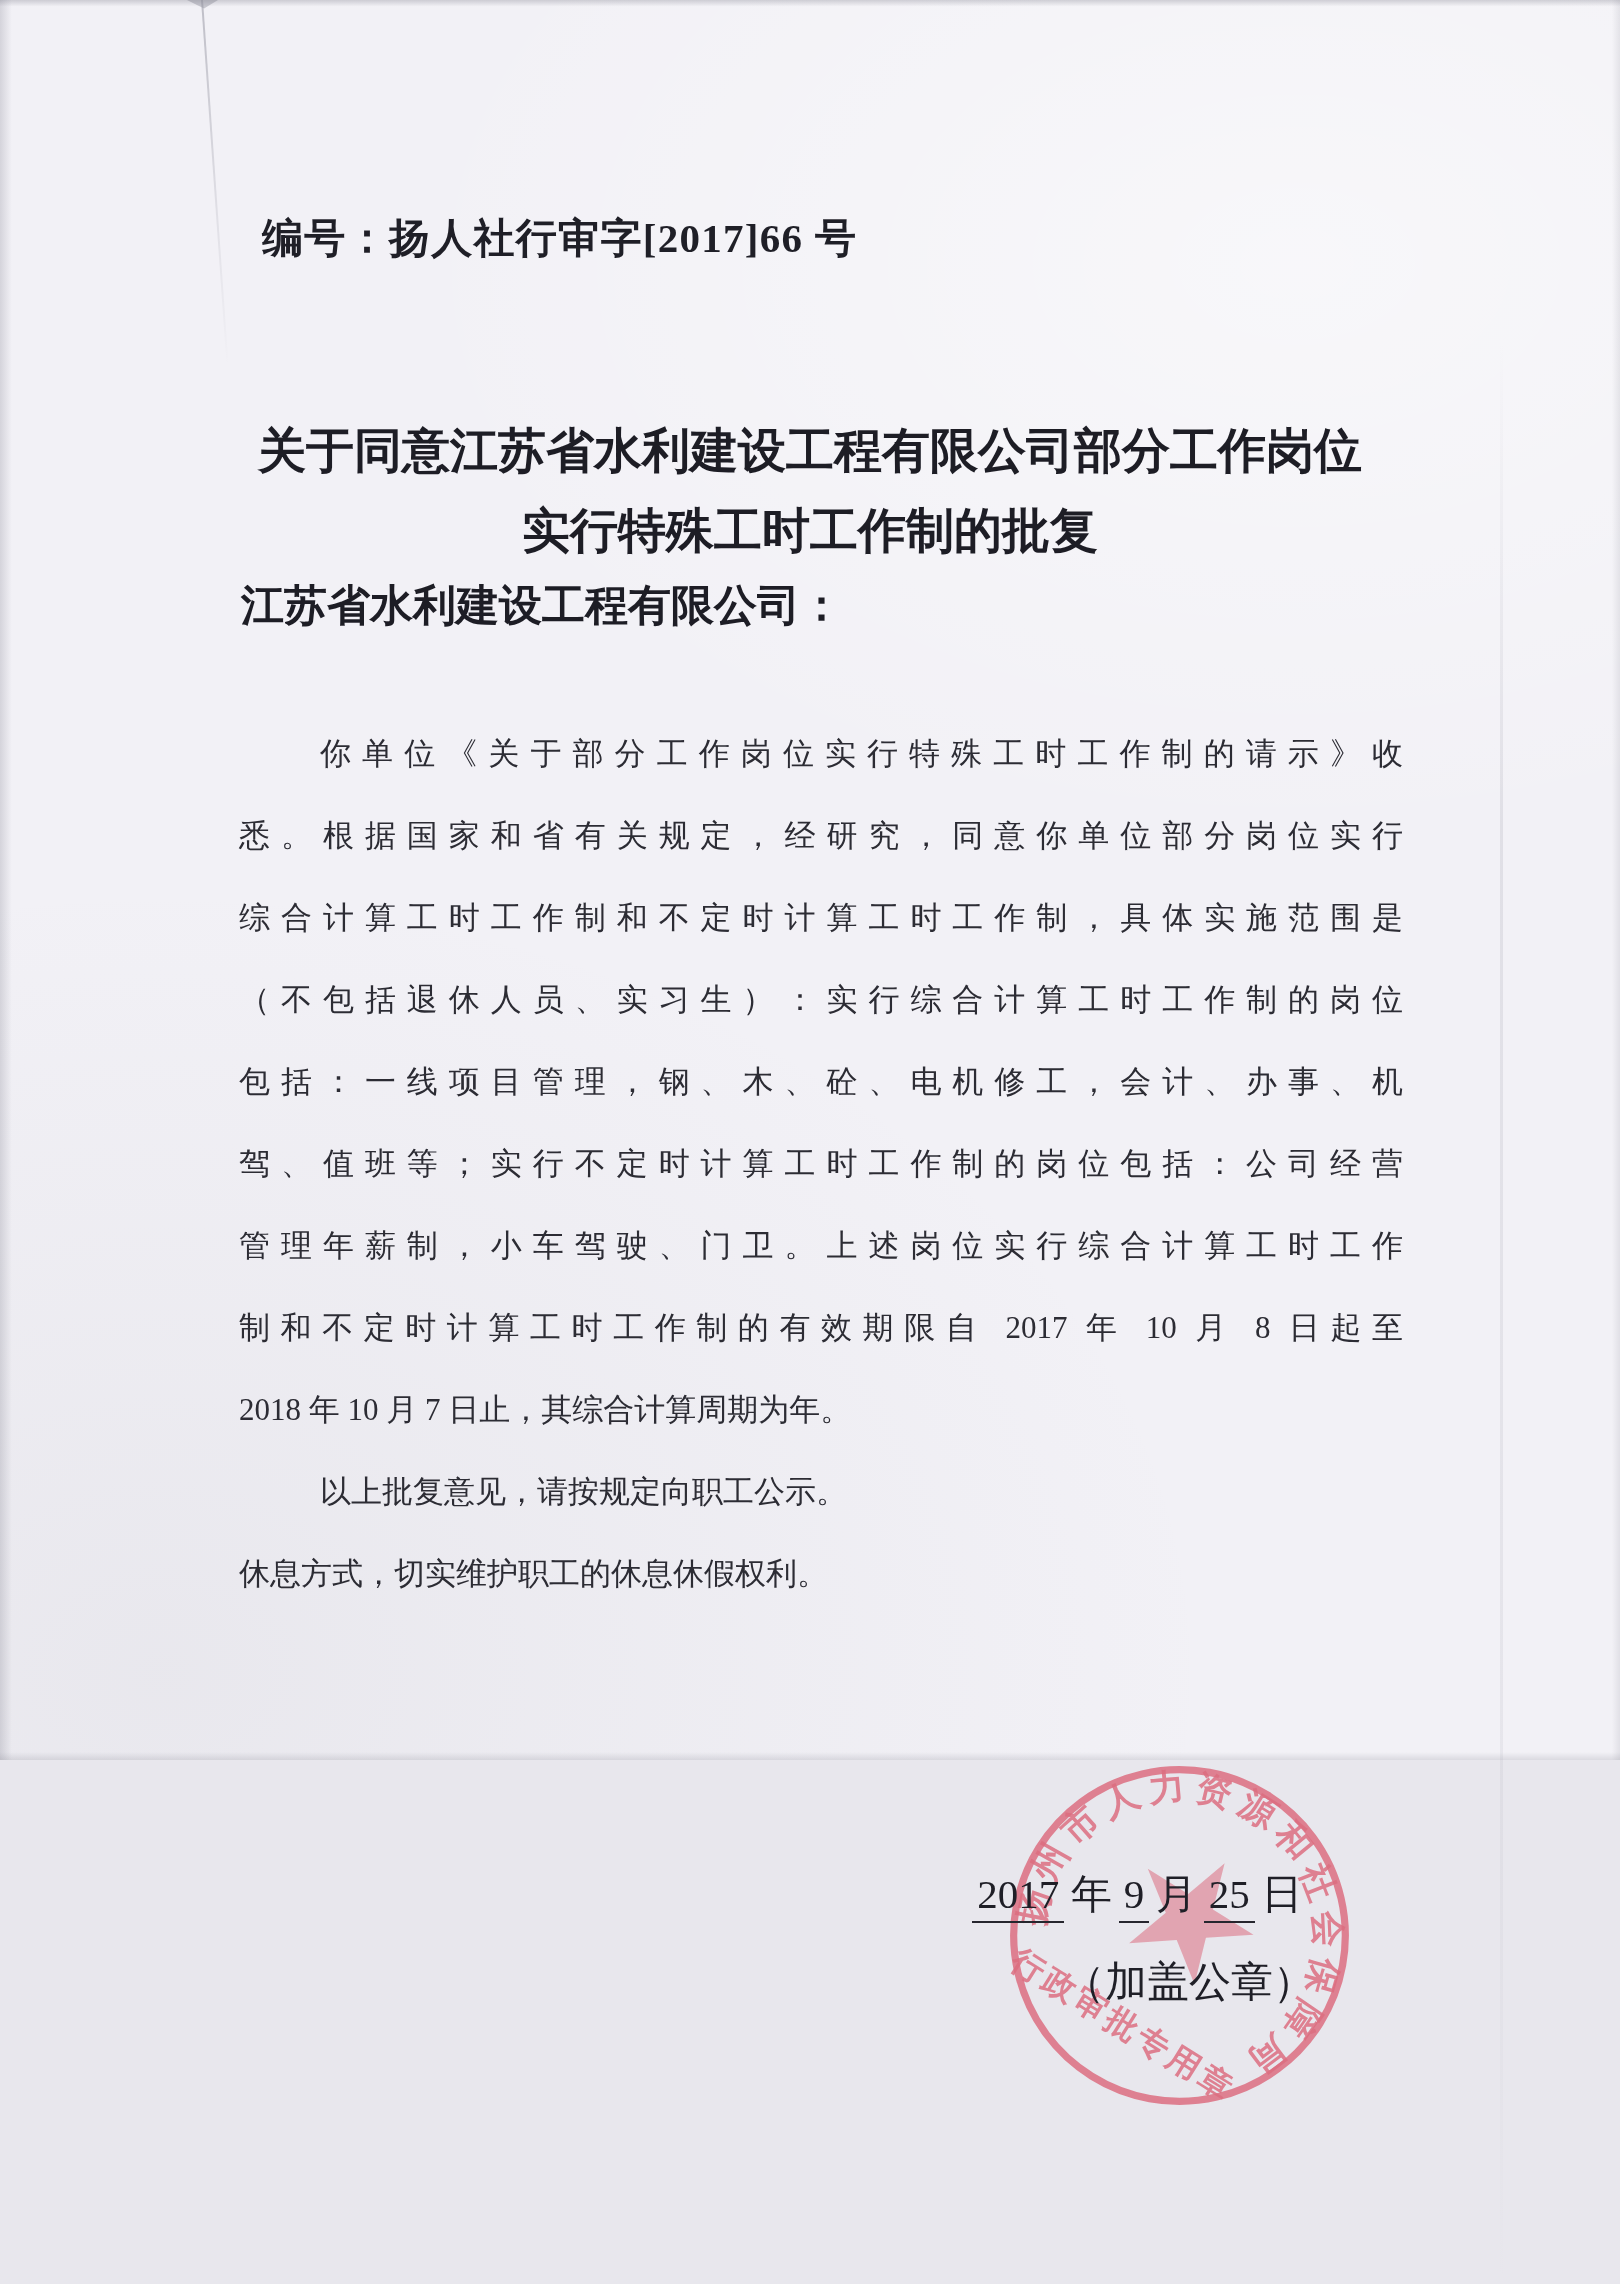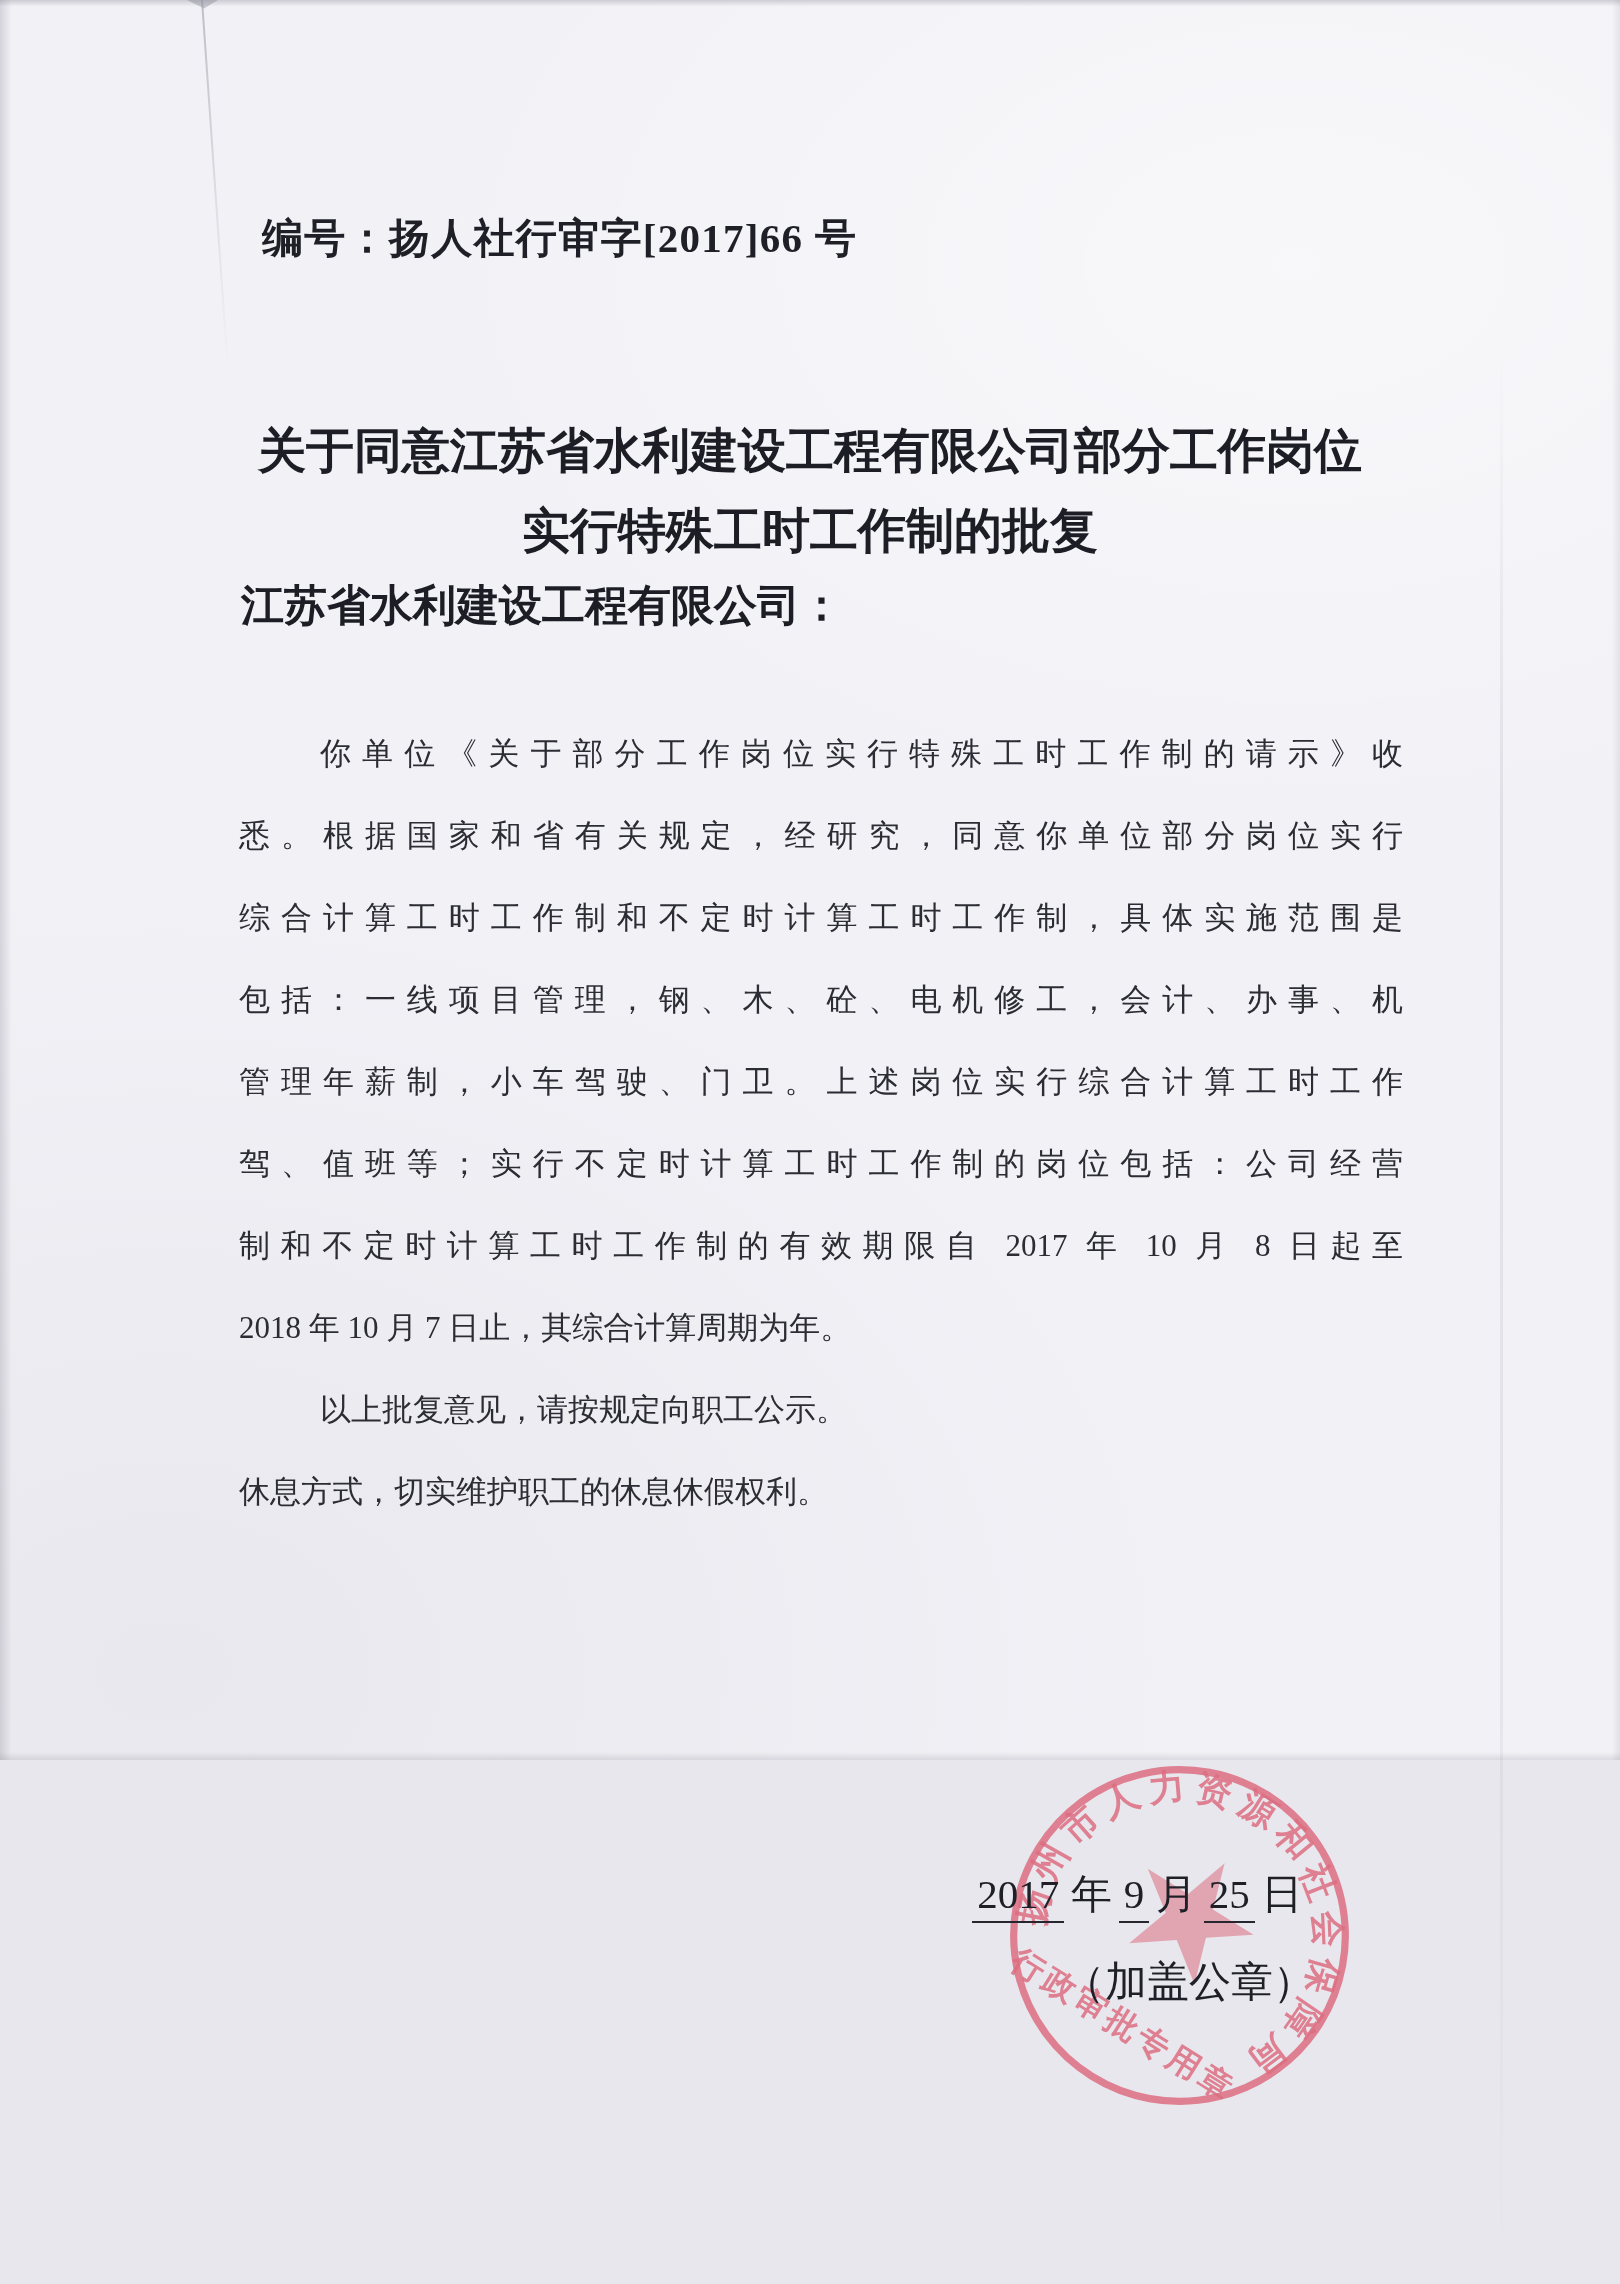--- a/index.html
+++ b/index.html
@@ -139,23 +139,24 @@
 
   <div class="title-line l1">关于同意江苏省水利建设工程有限公司部分工作岗位</div>
   <div class="title-line l2">实行特殊工时工作制的批复</div>
 
   <div class="addressee">江苏省水利建设工程有限公司：</div>
 
   <div class="body-block">
     <div class="bline fill ind">你单位《关于部分工作岗位实行特殊工时工作制的请示》收</div>
     <div class="bline fill">悉。根据国家和省有关规定，经研究，同意你单位部分岗位实行</div>
     <div class="bline fill">综合计算工时工作制和不定时计算工时工作制，具体实施范围是</div>
+    <div class="bline fill">（不包括退休人员、实习生）：实行综合计算工时工作制的岗位</div>
     <div class="bline fill">包括：一线项目管理，钢、木、砼、电机修工，会计、办事、机</div>
+    <div class="bline fill">驾、值班等；实行不定时计算工时工作制的岗位包括：公司经营</div>
     <div class="bline fill">管理年薪制，小车驾驶、门卫。上述岗位实行综合计算工时工作</div>
-    <div class="bline fill">驾、值班等；实行不定时计算工时工作制的岗位包括：公司经营</div>
     <div class="bline fill">制和不定时计算工时工作制的有效期限自 2017 年 10 月 8 日起至</div>
     <div class="bline">2018 年 10 月 7 日止，其综合计算周期为年。</div>
     <div class="bline ind">以上批复意见，请按规定向职工公示。</div>
     <div class="bline">休息方式，切实维护职工的休息休假权利。</div>
   </div>
 
   <svg class="stamp-svg" viewBox="-280 -280 560 560" xmlns="http://www.w3.org/2000/svg">
     <g transform="rotate(32)" opacity="0.82">
       <circle cx="0" cy="0" r="253" fill="none" stroke-width="11" stroke-opacity="0.85" stroke="#d95468"></circle>
       <polygon fill-opacity="0.55" points="0,-130 22.3,-60.7 95.1,-60.9 36.1,-18.3 58.8,50.9 0,8 -58.8,50.9 -36.1,-18.3 -95.1,-60.9 -22.3,-60.7" fill="#d95468"></polygon>

